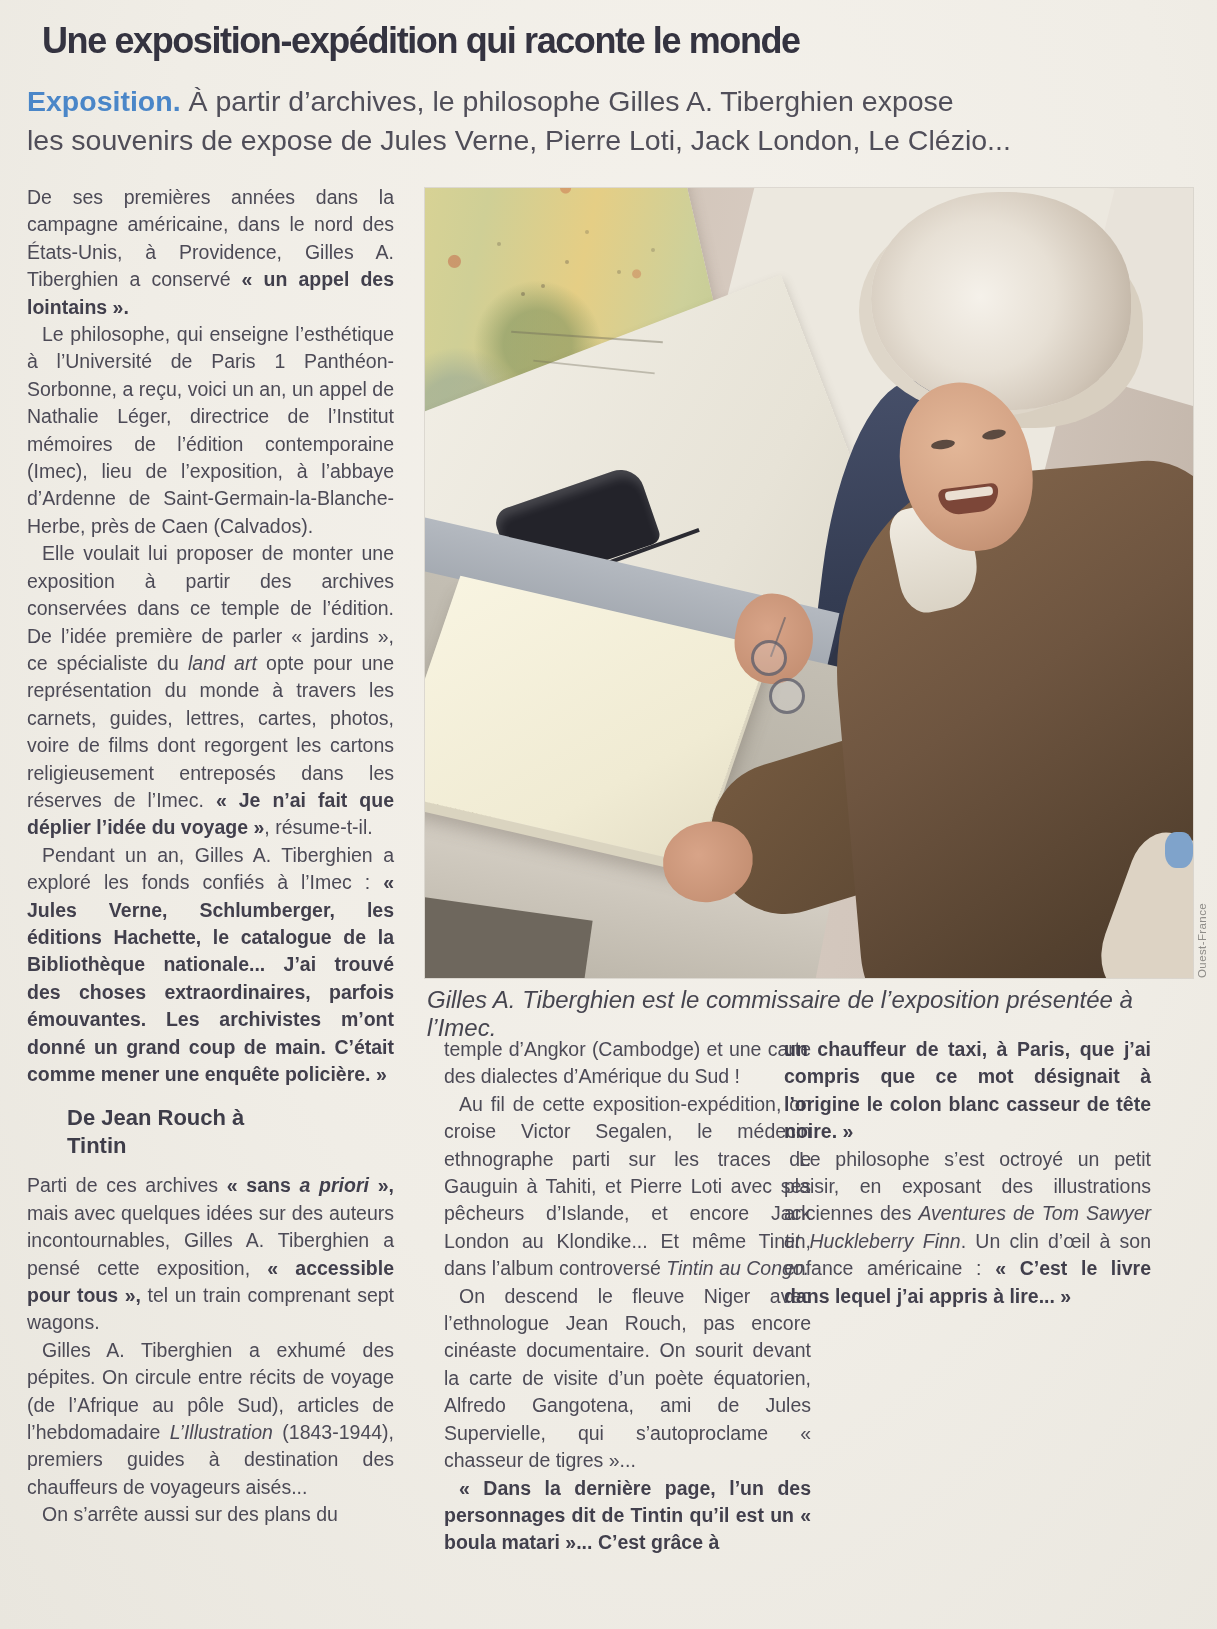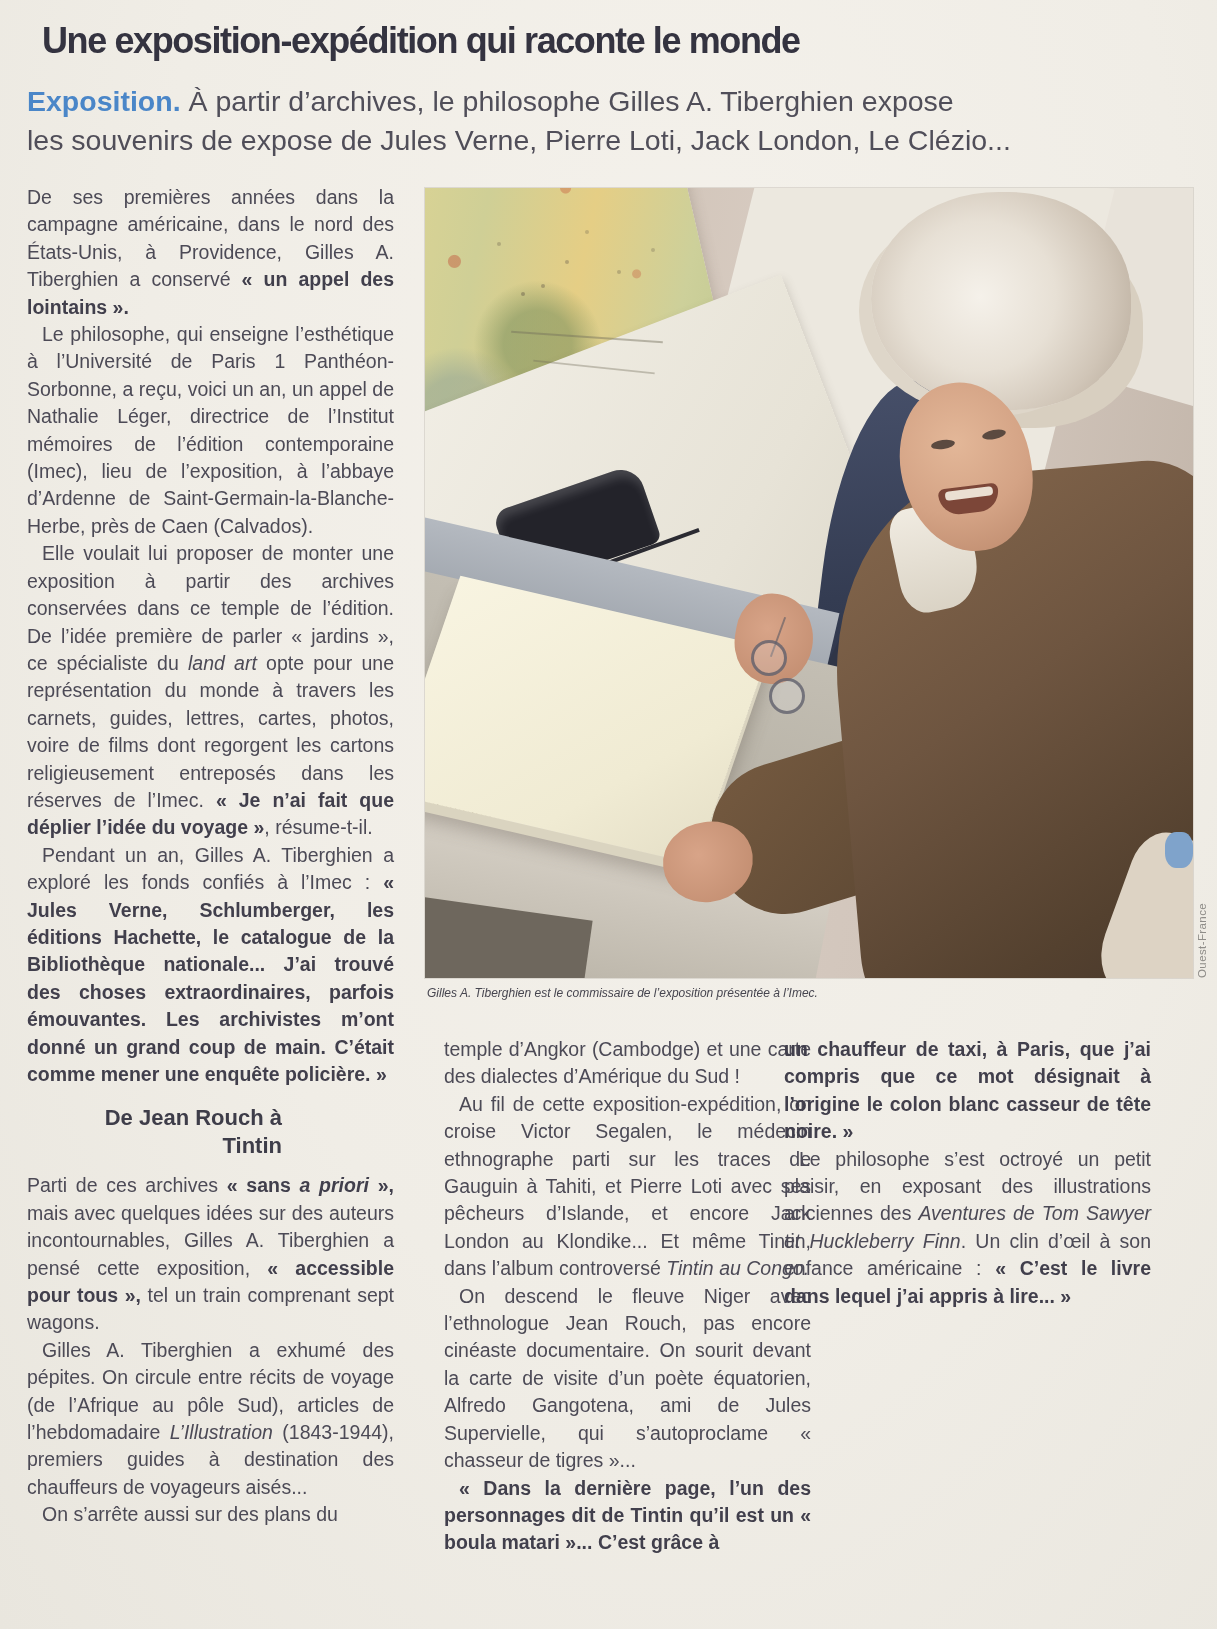--- a/index.html
+++ b/index.html
@@ -16,30 +16,30 @@
     position:absolute;left:27px;top:82px;width:1150px;margin:0;
     font-size:28.5px;line-height:39px;color:#504e59;
   }
   .kicker{color:#4a86c8;font-weight:bold;}
   .col{position:absolute;width:367px;font-size:19.5px;line-height:27.4px;text-align:justify;}
   .col p{margin:0;}
   .col p.ind{text-indent:15px;}
   .col b{color:#413f4c;}
   .crosshead{
     margin:16px 0 12px 0;padding-left:40px;max-width:215px;
-    font-size:22px;line-height:28px;font-weight:bold;color:#3e3d49;text-align:right;
+    font-size:22px;line-height:28px;font-weight:bold;color:#3e3d49;text-align:left;
   }
   .col-left{left:27px;top:184px;}
   .col-mid{left:428px;top:1036px;margin-left:16px;}
   .col-right{left:784px;top:1036px;}
   .byline{margin-top:22px;font-weight:bold;text-align:right;color:#3e3d49;}
   .info{margin-top:28px;font-style:italic;}
   .caption{
     position:absolute;left:427px;top:986px;width:762px;margin:0;
-    font-style:italic;font-size:12px;color:#46454f;
+    font-style:italic;font-size:24px;color:#46454f;
   }
   .credit{
     position:absolute;left:1196px;top:978px;width:110px;
     transform-origin:0 0;transform:rotate(-90deg);
     font-size:11.5px;color:#8f8d89;letter-spacing:.4px;
   }
   
   .photo{position:absolute;left:425px;top:188px;width:768px;height:790px;overflow:hidden;
     background:linear-gradient(100deg,#c9bbad 0%,#d7cbc1 40%,#d2c6bc 65%,#c0b3a7 100%);
     box-shadow:0 0 0 1px rgba(120,110,100,.18);}

